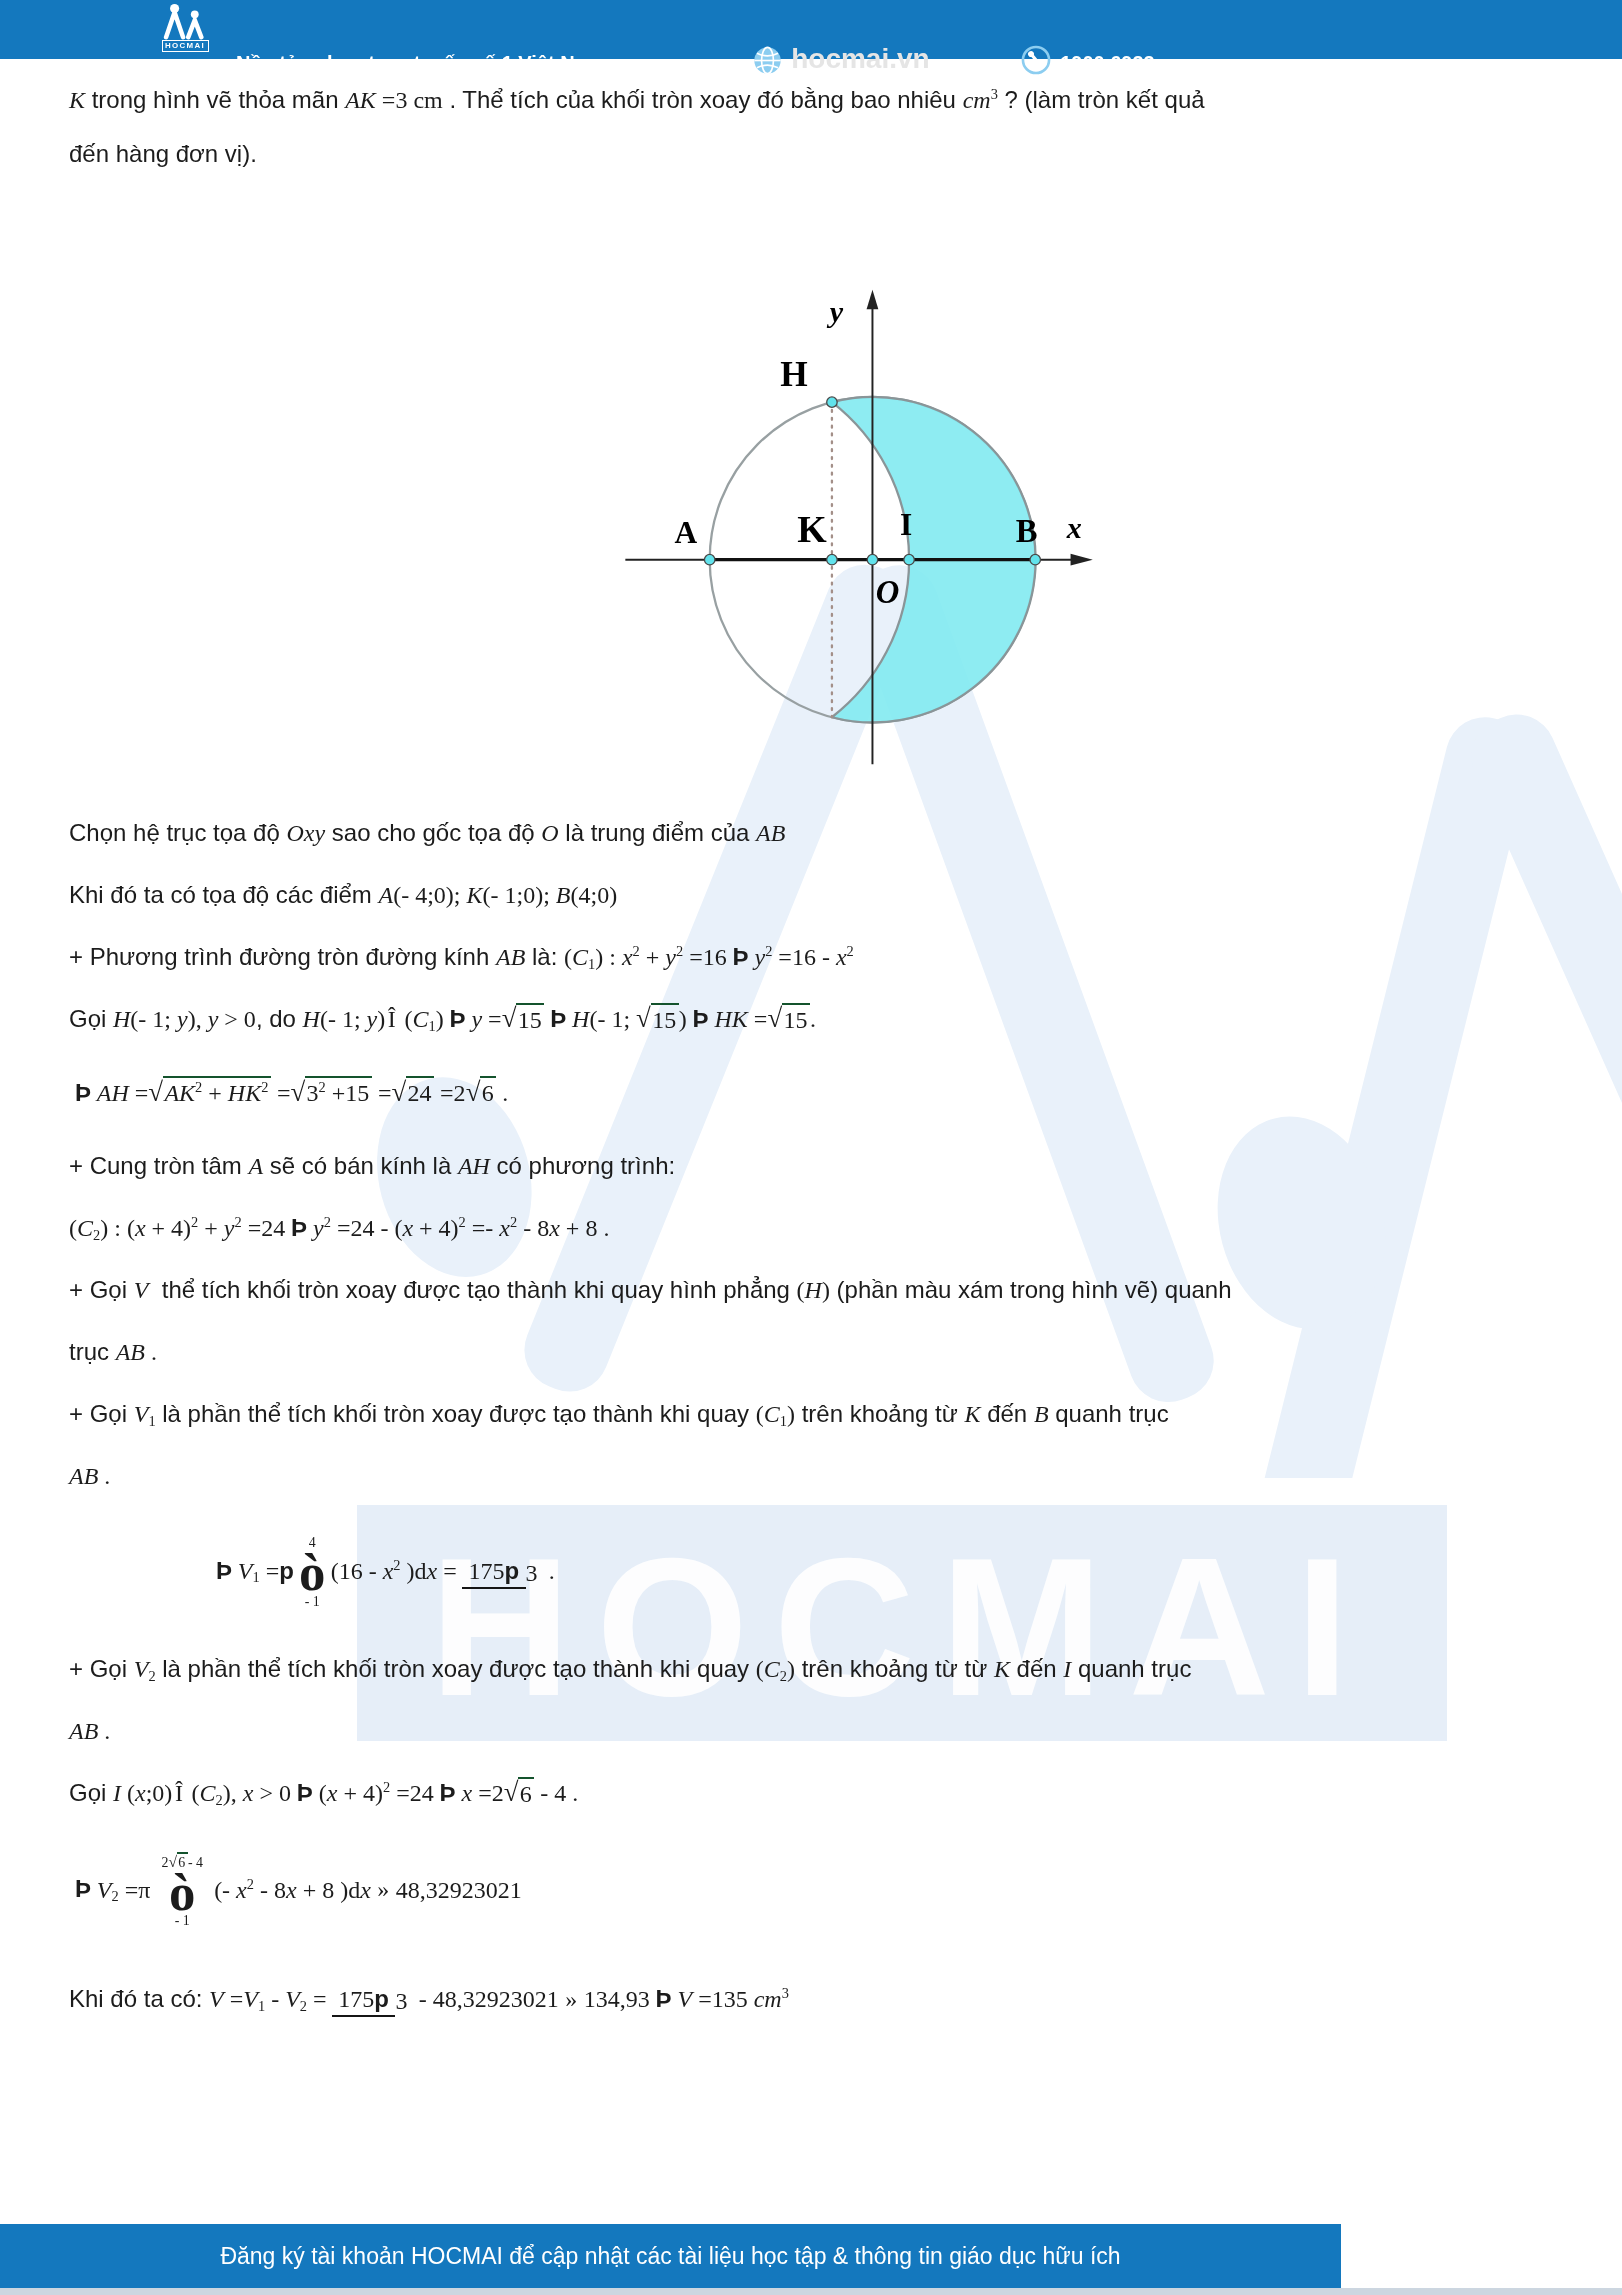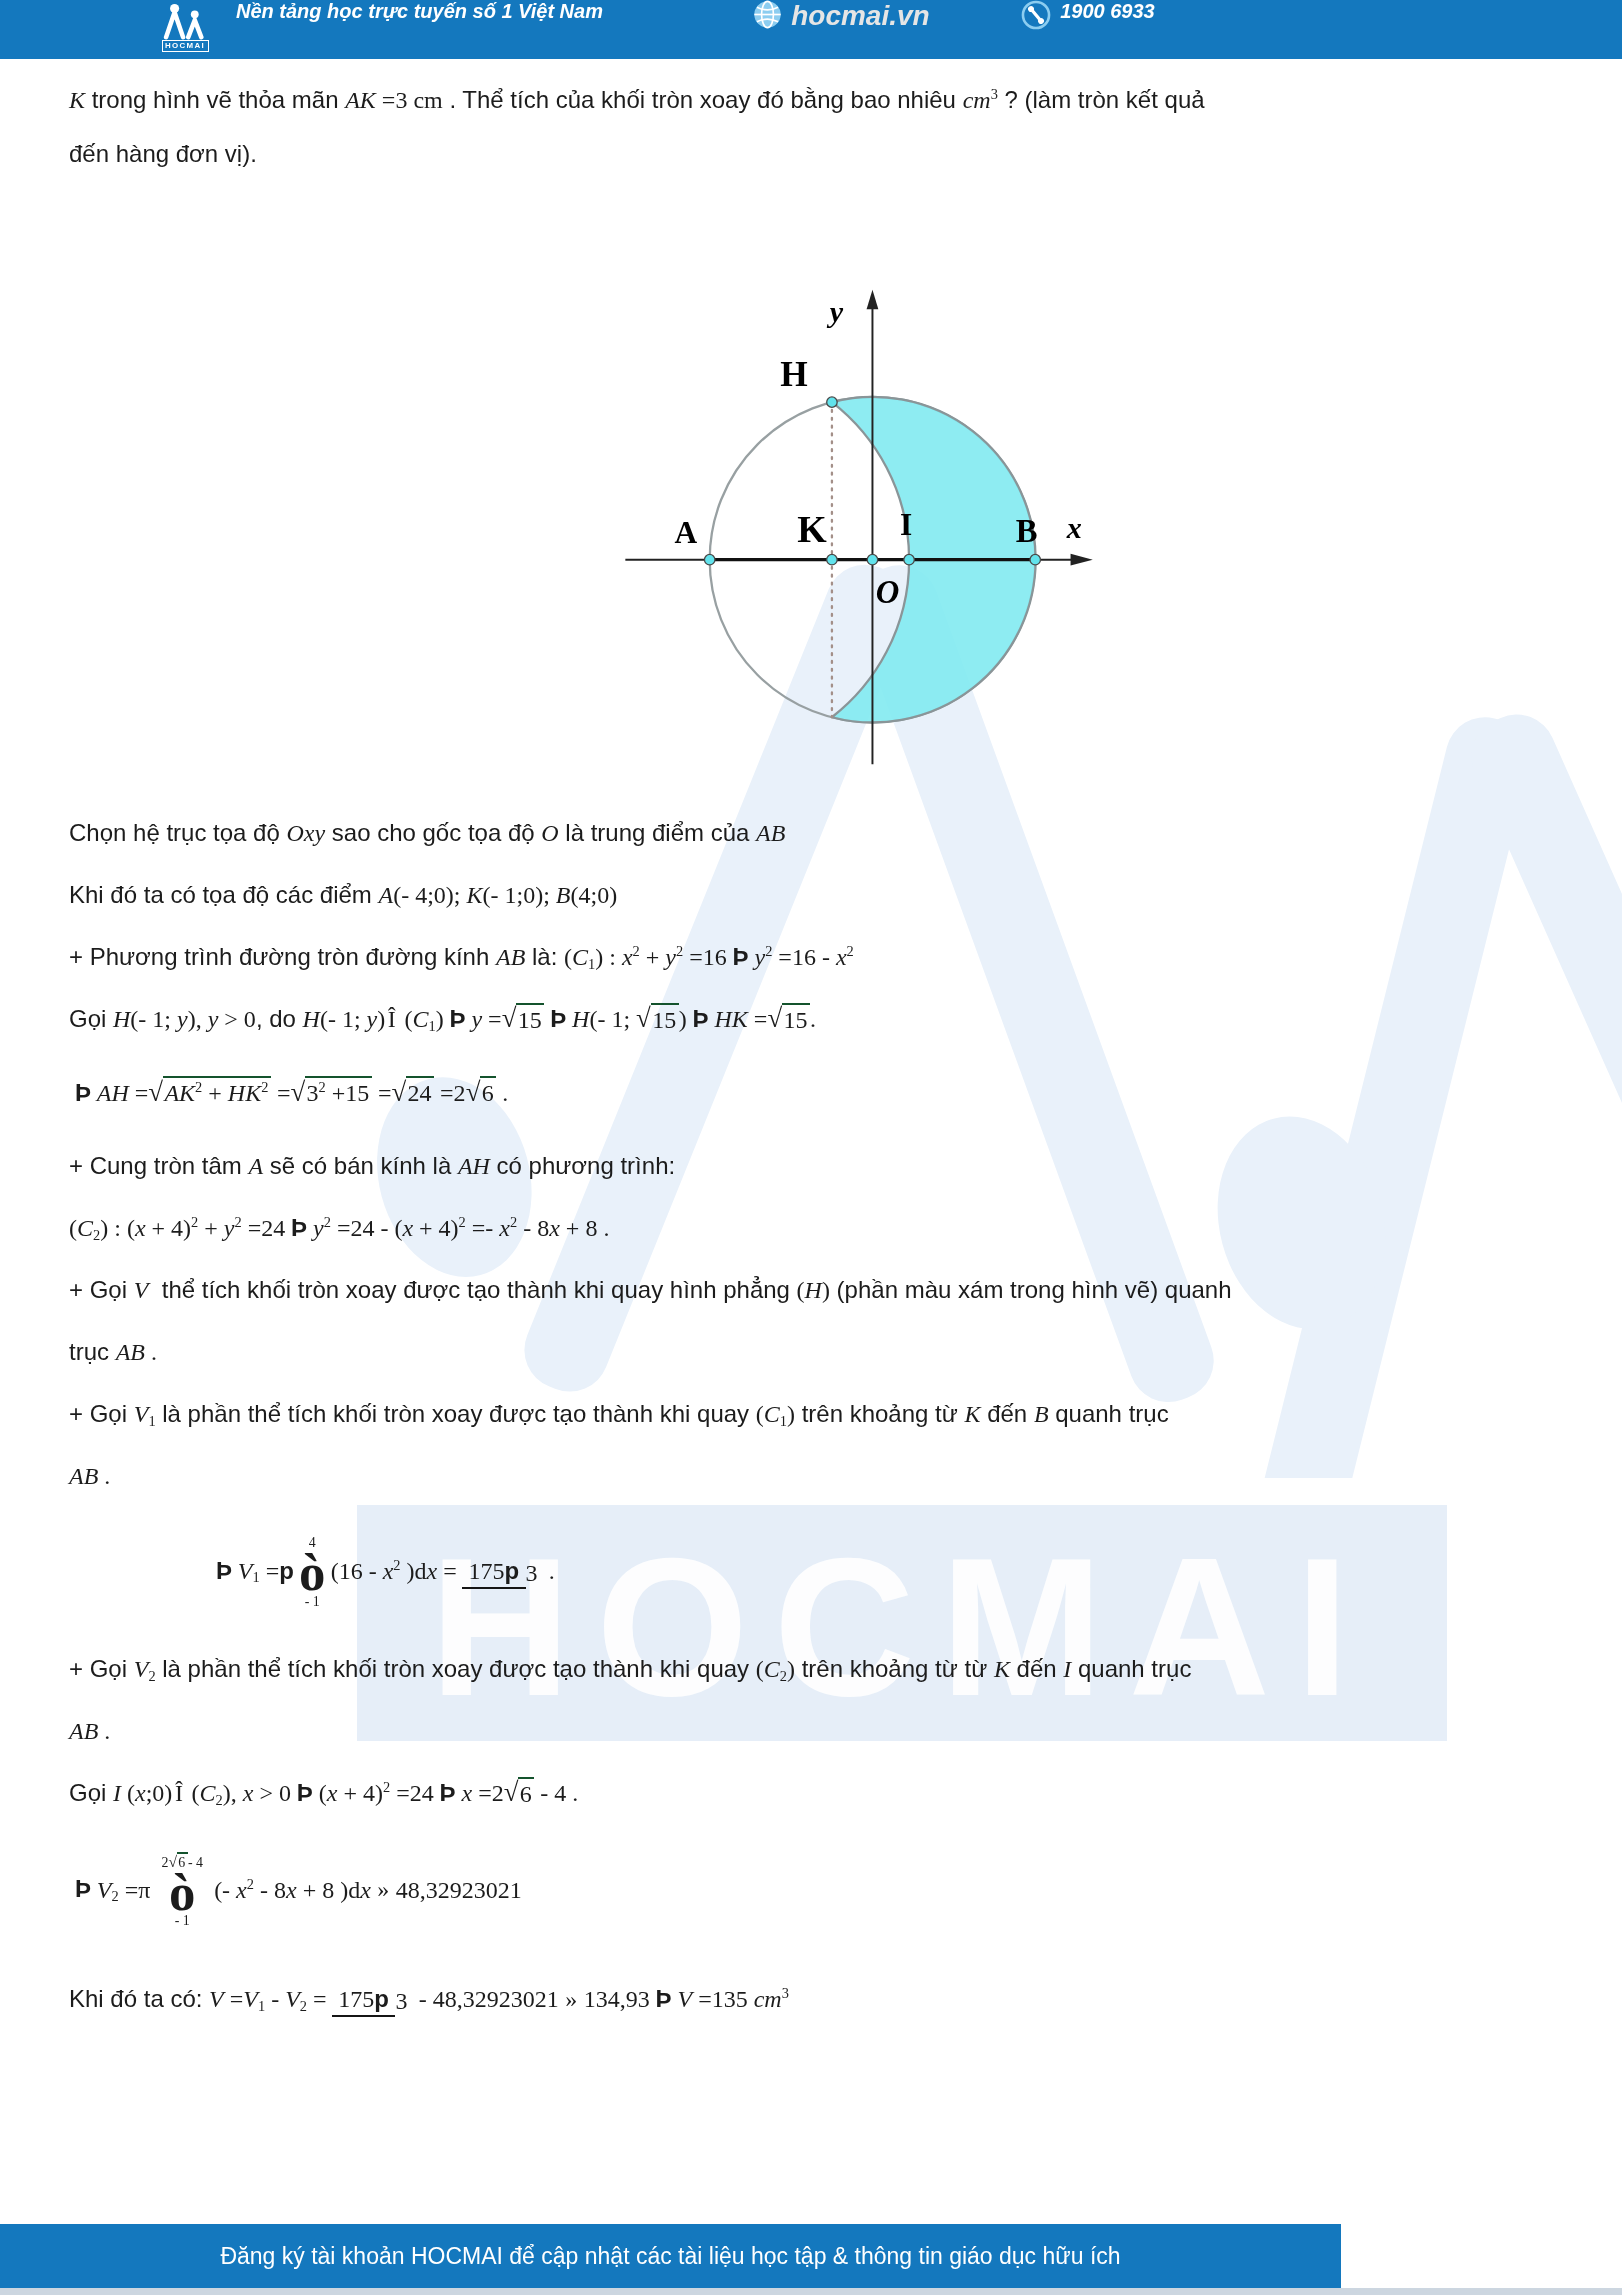--- a/index.html
+++ b/index.html
@@ -1,21 +1,21 @@
 <!DOCTYPE html>
 <html style="font-size:10.5px"><head>
 <meta charset="utf-8">
 <style>
   html,body{margin:0;padding:0;background:#ffffff;}
   .page{position:relative;width:1623px;height:2295px;background:#ffffff;overflow:hidden;
         font-family:"Liberation Sans","DejaVu Sans",sans-serif;color:#1c1c1c;}
 
   
   .hdr{position:absolute;left:0;top:0;width:1623px;height:59px;}
-  .hdr-cluster{position:absolute;top:0;height:75px;display:flex;align-items:flex-start;gap:9.2px;color:#fff;font-style:italic;}
+  .hdr-cluster{position:absolute;top:0;height:75px;display:flex;align-items:flex-end;gap:9.2px;color:#fff;}
   .hdr-tagline{font-size:20px;font-weight:700;color:#fff;white-space:pre;}
   .hdr-site{font-size:28px;font-weight:700;color:#e5e5e5;}
   .hdr-phone{font-size:20px;font-weight:700;color:#ffffff;}
   .hdr-src{font-size:20px;font-weight:700;color:#fff;}
   .logo-wrap{position:absolute;left:149px;top:2.6px;width:72px;height:55px;display:flex;flex-direction:column;align-items:center;}
   .logo-box{border:1.3px solid #fff;color:#fff;font-size:7.9px;font-weight:700;letter-spacing:1.3px;padding:0 2.6px;line-height:10.5px;}
 
   
   .problem{position:absolute;left:69px;top:73px;right:46px;}
   .problem .sol-line{min-height:54px;}

